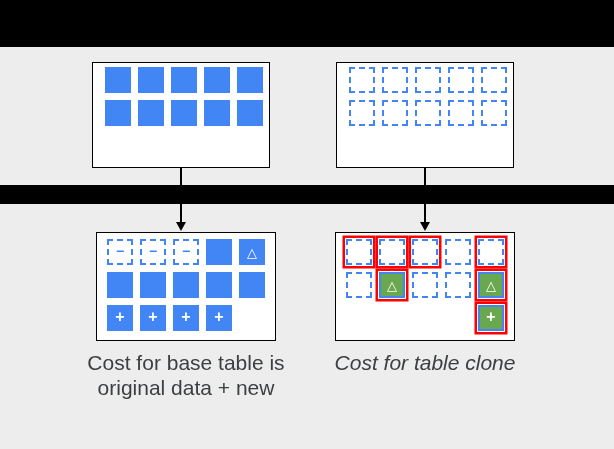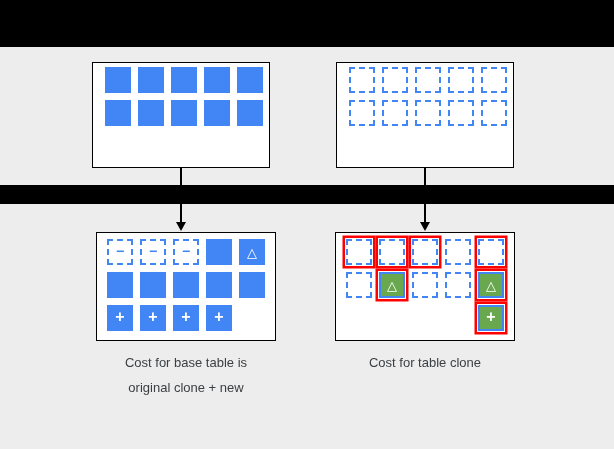--- a/index.html
+++ b/index.html
@@ -80,26 +80,26 @@
     border-right: 5px solid transparent;
     border-top: 9px solid #000;
   }
   .arrow-head.left  { left: 176px; }
   .arrow-head.right { left: 420px; }
 
   .caption {
     position: absolute;
     top: 350px;
     color: var(--text);
-    font-size: 13px;
+    font-size: 21px;
     line-height: 25px;
     text-align: center;
   }
   .caption.left  { left: 66px;  width: 240px; }
-  .caption.right { left: 315px; width: 220px; }
+  .caption.right { left: 315px; width: 220px; font-style: italic; }
 </style>
 </head>
 <body>
 
 <div class="canvas">
 
   <div class="bar top"></div>
   <div class="bar mid"></div>
 
   <div class="panel tl">
@@ -193,20 +193,20 @@
         <div class="cell empty"></div>
         <div class="cell empty"></div>
         <div class="cell green_plus">
           <span>+</span>
         </div>
       </div>
   </div>
 
   <div class="caption left">
     <div>Cost for base table is</div>
-    <div>original clone + new</div>
+    <div>original data + new</div>
   </div>
 
   <div class="caption right">
     <div>Cost for table clone</div>
   </div>
 
 </div>
 
 </body></html>

